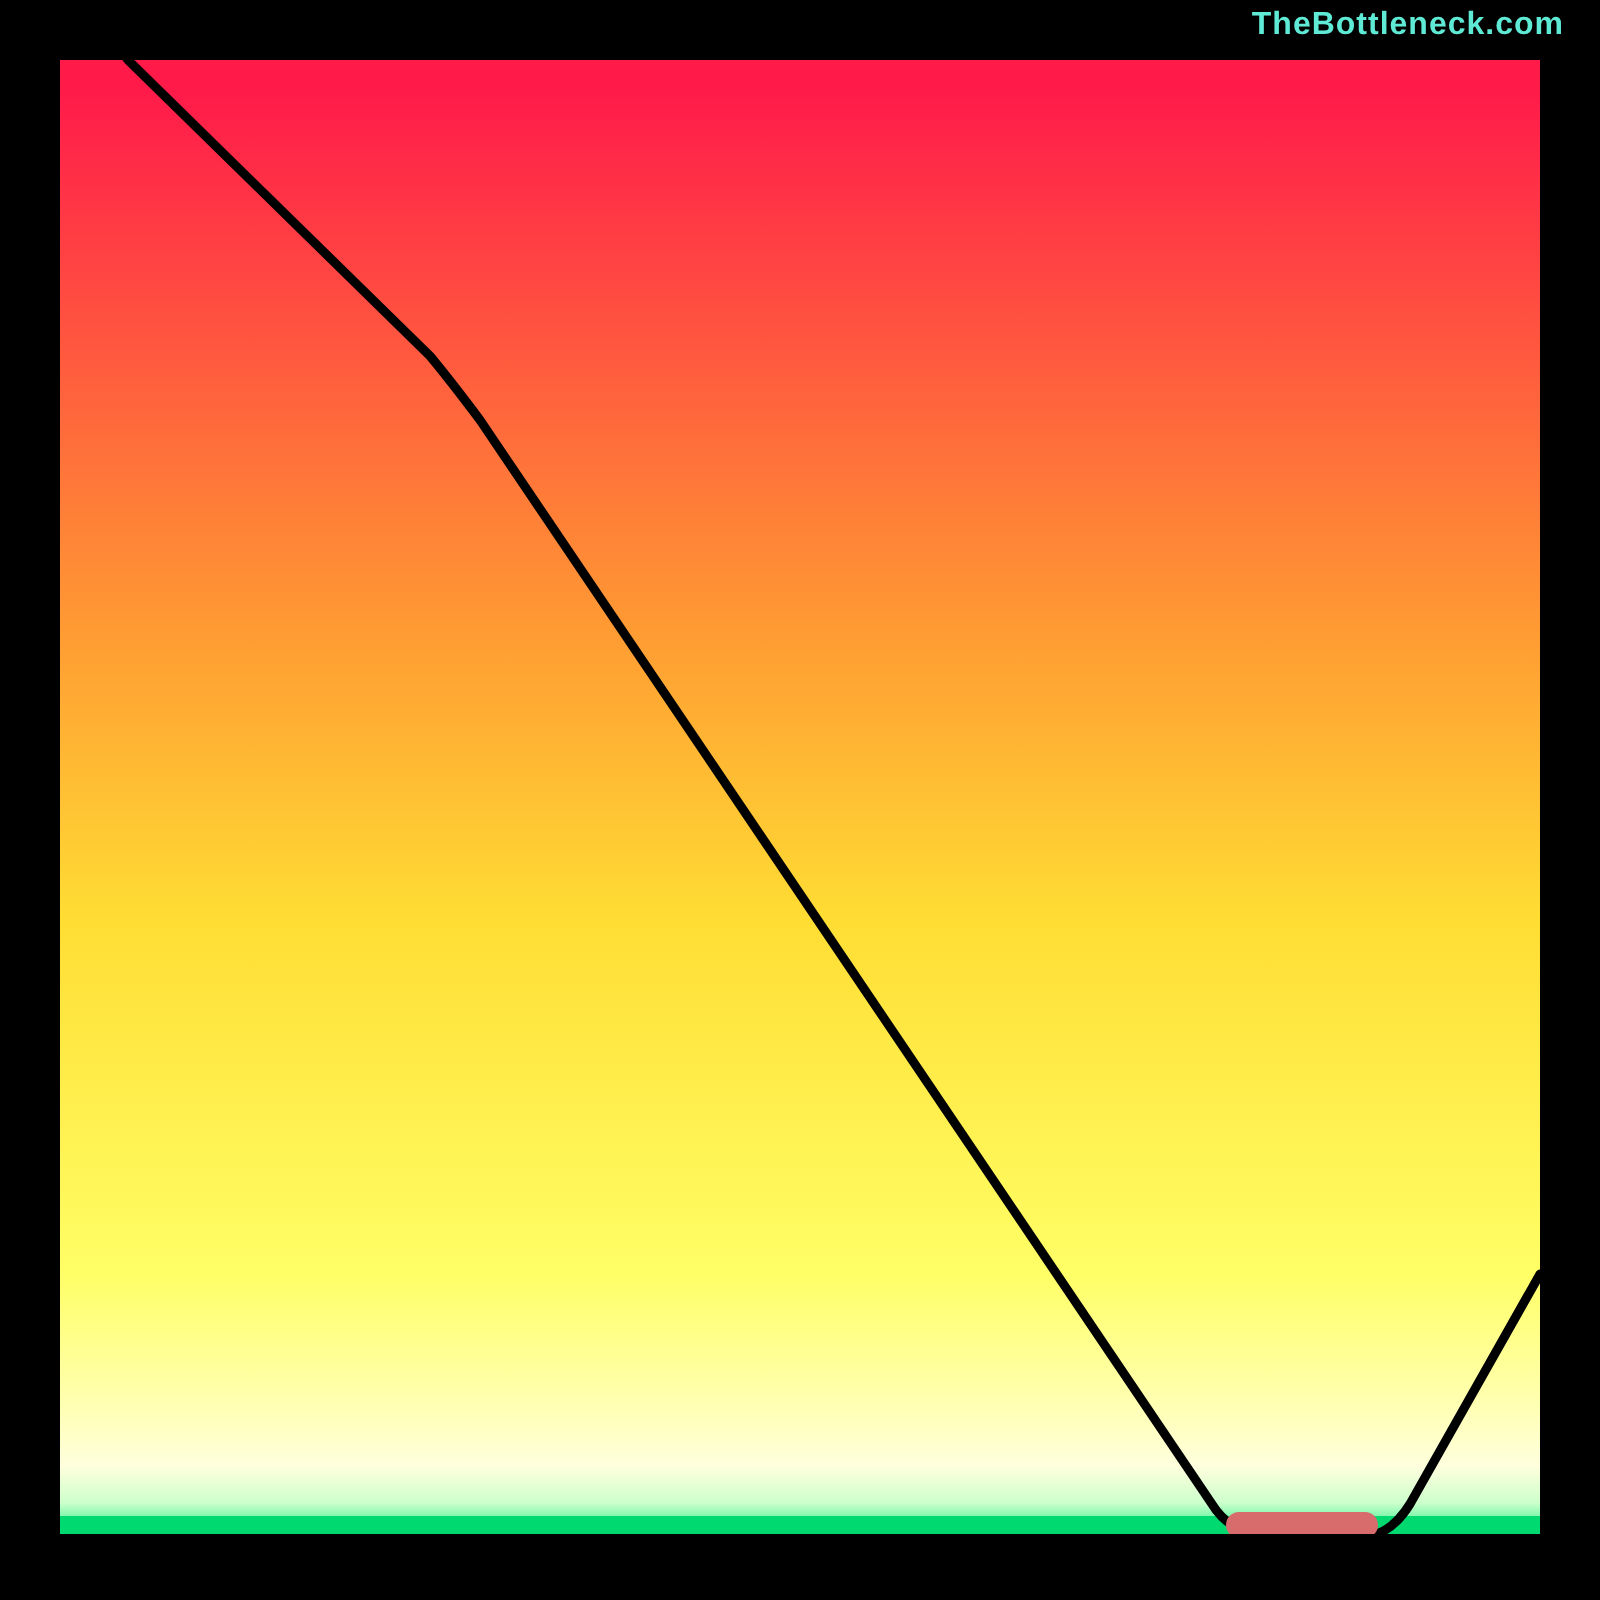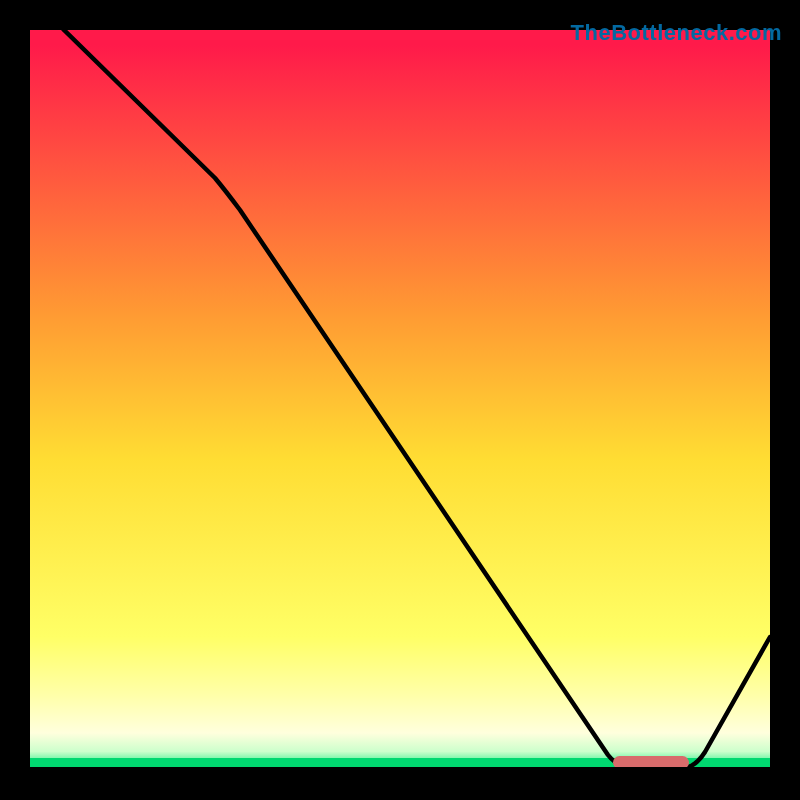--- a/index.html
+++ b/index.html
@@ -11,25 +11,25 @@
       overflow: hidden;
     }
     .container {
       width: 800px;
       height: 800px;
       position: relative;
       background: #000;
     }
     .watermark {
       position: absolute;
-      top: 20px;
+      top: 4px;
       right: 18px;
-      color: #0369a1;
+      color: #5eead4;
       font-family: Arial, sans-serif;
-      font-size: 22px;
+      font-size: 16px;
       font-weight: bold;
       letter-spacing: 0.5px;
       z-index: 10;
     }
     .chart-area {
       position: absolute;
       top: 30px;
       left: 30px;
       width: 740px;
       height: 740px;

